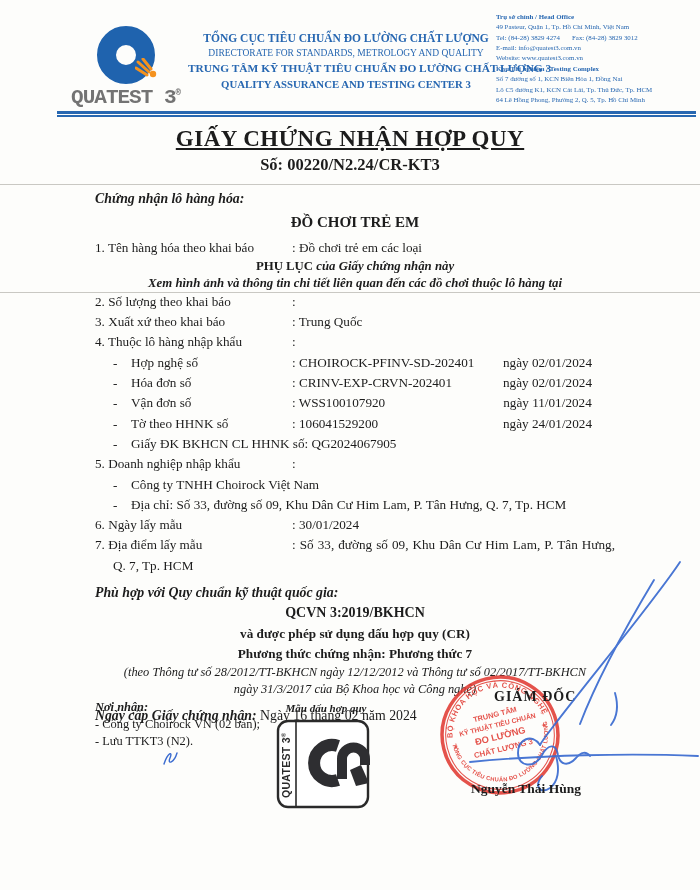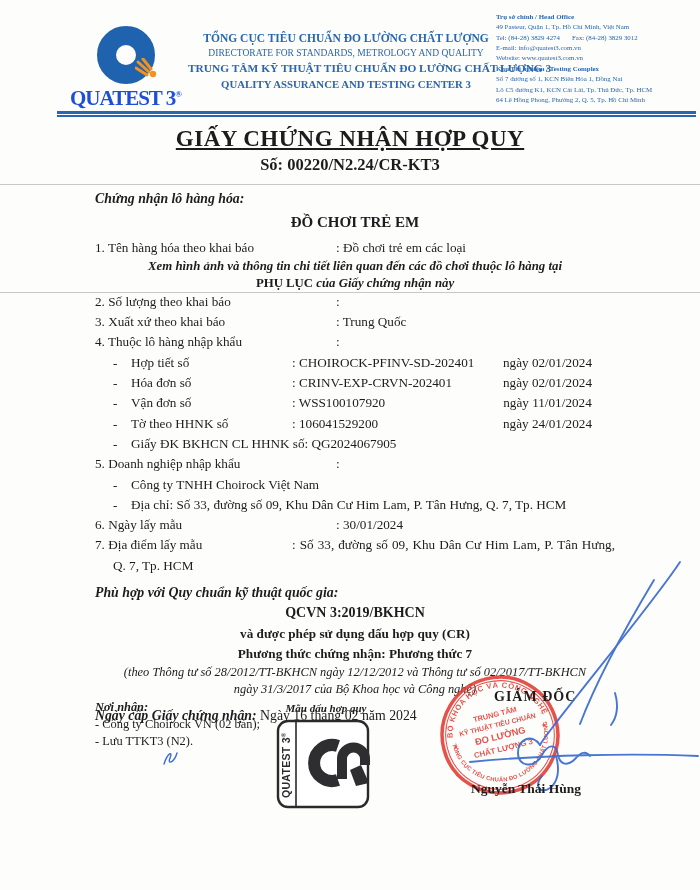--- a/index.html
+++ b/index.html
@@ -7,22 +7,22 @@
   .page {
     position:relative; width:700px; height:890px; background:#fdfdfb;
     font-family:"Liberation Serif", serif; color:#1c1c1c; overflow:hidden;
     margin:0 auto;
   }
   
   .logo-wrap { position:absolute; left:60px; top:26px; width:132px; text-align:center; }
   .logo-ring { position:relative; width:58px; height:58px; margin:0 auto 2px; }
   .ring { width:58px; height:58px; border-radius:50%; border:19px solid #1f63ae; }
   .fan { position:absolute; right:-6px; bottom:2px; }
-  .logo-text { font-family:Liberation Serif, serif; font-weight:bold;
-    font-size:21px; color:#1d4ed8; letter-spacing:-1px; white-space:nowrap; }
+  .logo-text { font-family:Liberation Mono, monospace; font-weight:bold;
+    font-size:21px; color:#737373; letter-spacing:-1px; white-space:nowrap; }
   .logo-text sup { font-size:9px; letter-spacing:0; }
   .org-block { position:absolute; left:188px; top:30px; width:316px; text-align:center;
     color:#2767b1; line-height:1.45; }
   .org1 { font-weight:bold; font-size:11.5px; white-space:nowrap; }
   .org2 { font-size:9.5px; white-space:nowrap; }
   .org3 { font-weight:bold; font-size:11.4px; white-space:nowrap; }
   .org4 { font-weight:bold; font-size:10.8px; white-space:nowrap; }
   .contact-block { position:absolute; right:6px; top:12px; width:198px; color:#2767b1;
     font-size:6.9px; line-height:1.5; }
   .contact-block .b { font-weight:bold; }
@@ -33,21 +33,21 @@
   .title-block { position:absolute; left:0; right:0; top:126px; text-align:center; }
   .title-main { font-size:23px; font-weight:bold; letter-spacing:0.5px;text-decoration:underline; }
   .title-num  { font-size:16.5px; font-weight:bold; margin-top:3px; }
   .rule-thin { position:absolute; left:0; right:0; border-top:1px solid #c9c8c3; }
   
   .body-flow { position:absolute; left:95px; top:189px; width:520px;
     font-size:13.2px; line-height:20.3px; }
   .bi { font-weight:bold; font-style:italic; }
   .cert-label { font-weight:bold; font-style:italic; font-size:13.8px; }
   .product { text-align:center; font-weight:bold; font-size:15px; margin:3px 0 5px; }
-  .cols { display:flex;gap:44px; }
+  .cols { display:flex; }
   .c-label { width:197px; flex:none; }
   .c-value { flex:1; }
   .note { text-align:center; font-weight:bold; font-style:italic; font-size:12.8px; line-height:17px; }
   .note .up { font-style:normal; }
   .sub { display:flex; padding-left:18px; }
   .s-dash { width:18px; flex:none; }
   .s-label { width:161px; flex:none; }
   .s-value { width:188px; flex:none; }
   .s-date { flex:1;text-align:center; }
   .s-text { flex:1; }
@@ -127,39 +127,39 @@
 
   <div class="body-flow">
     <div class="cert-label">Chứng nhận lô hàng hóa:</div>
     <div class="product">ĐỒ CHƠI TRẺ EM</div>
 
     <div class="cols">
       <span class="c-label">1. Tên hàng hóa theo khai báo</span>
       <span class="c-value">: Đồ chơi trẻ em các loại</span>
     </div>
 
+    <div class="note"><span class="up">PHỤ LỤC</span><span> của Giấy chứng nhận này</span></div>
     <div class="note">Xem hình ảnh và thông tin chi tiết liên quan đến các đồ chơi thuộc lô hàng tại</div>
-    <div class="note"><span class="up">PHỤ LỤC</span><span> của Giấy chứng nhận này</span></div>
 
     <div class="cols">
       <span class="c-label">2. Số lượng theo khai báo</span>
       <span class="c-value">:</span>
     </div>
     <div class="cols">
       <span class="c-label">3. Xuất xứ theo khai báo</span>
       <span class="c-value">: Trung Quốc</span>
     </div>
     <div class="cols">
       <span class="c-label">4. Thuộc lô hàng nhập khẩu</span>
       <span class="c-value">:</span>
     </div>
 
     <div class="sub">
       <span class="s-dash">-</span>
-      <span class="s-label">Hợp tiết số</span>
+      <span class="s-label">Hợp nghệ số</span>
       <span class="s-value">: CHOIROCK-PFINV-SD-202401</span>
       <span class="s-date">ngày 02/01/2024</span>
     </div>
     <div class="sub">
       <span class="s-dash">-</span>
       <span class="s-label">Hóa đơn số</span>
       <span class="s-value">: CRINV-EXP-CRVN-202401</span>
       <span class="s-date">ngày 02/01/2024</span>
     </div>
     <div class="sub">

